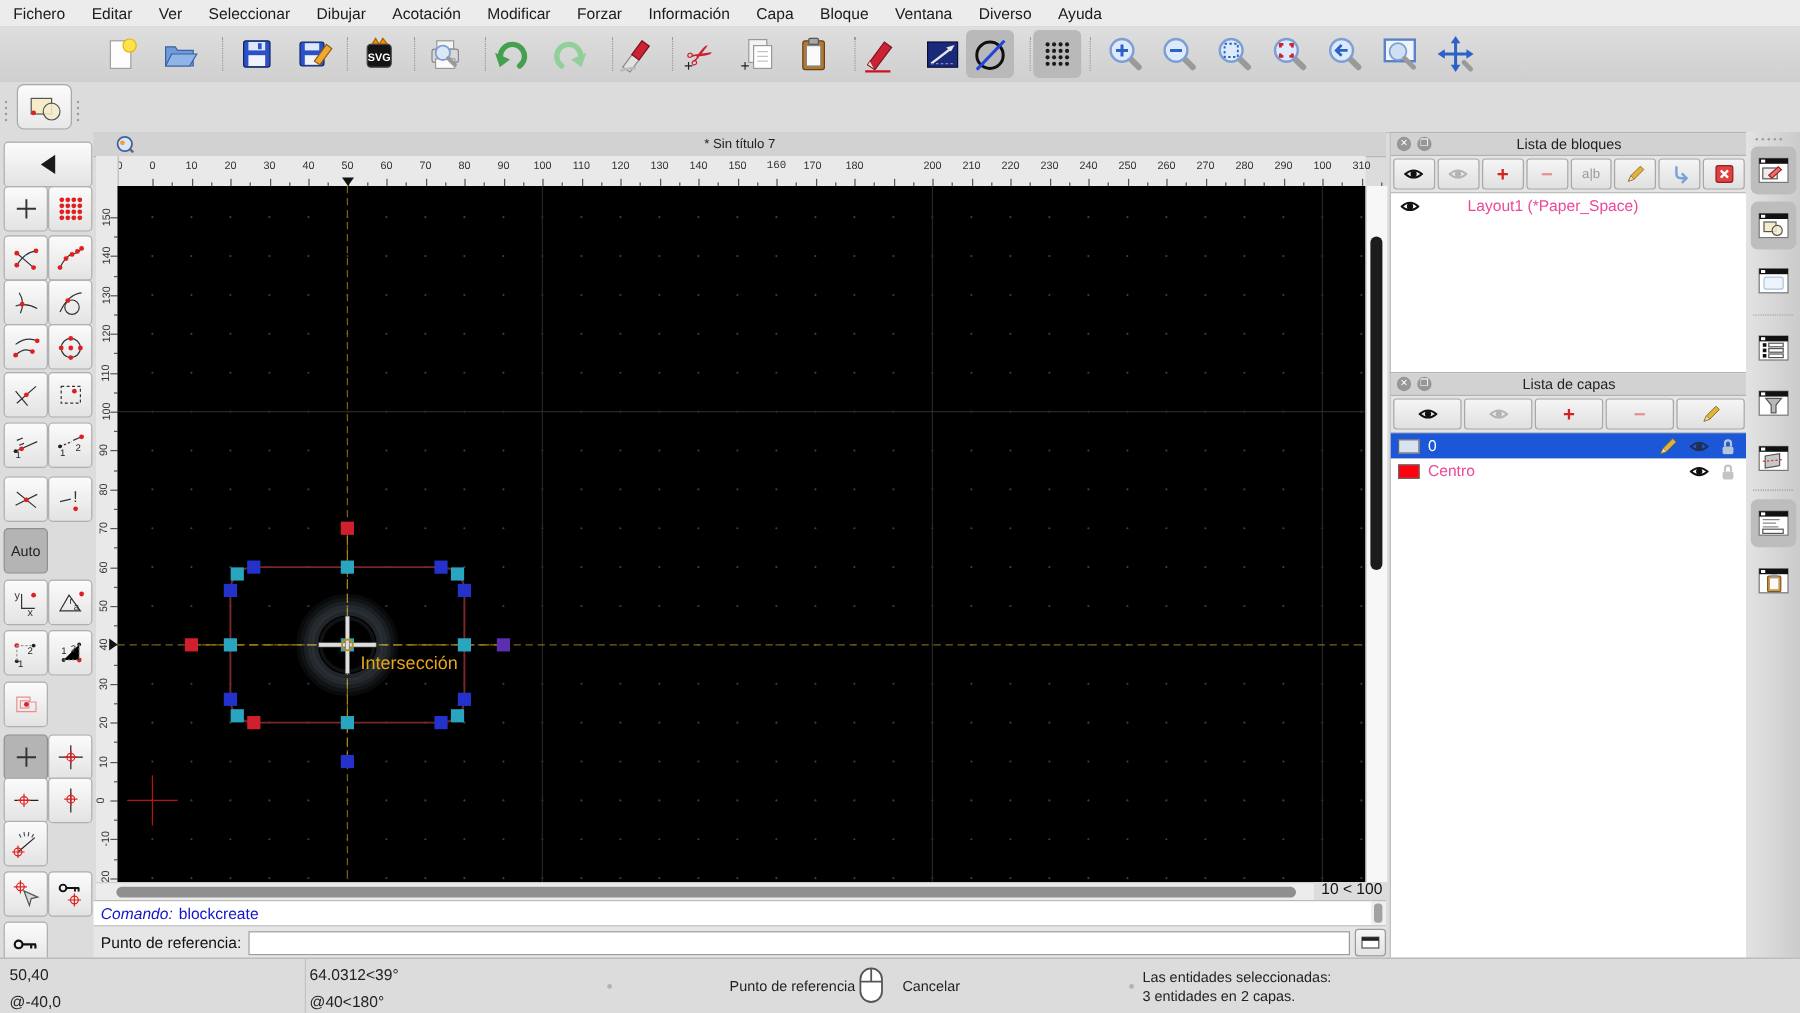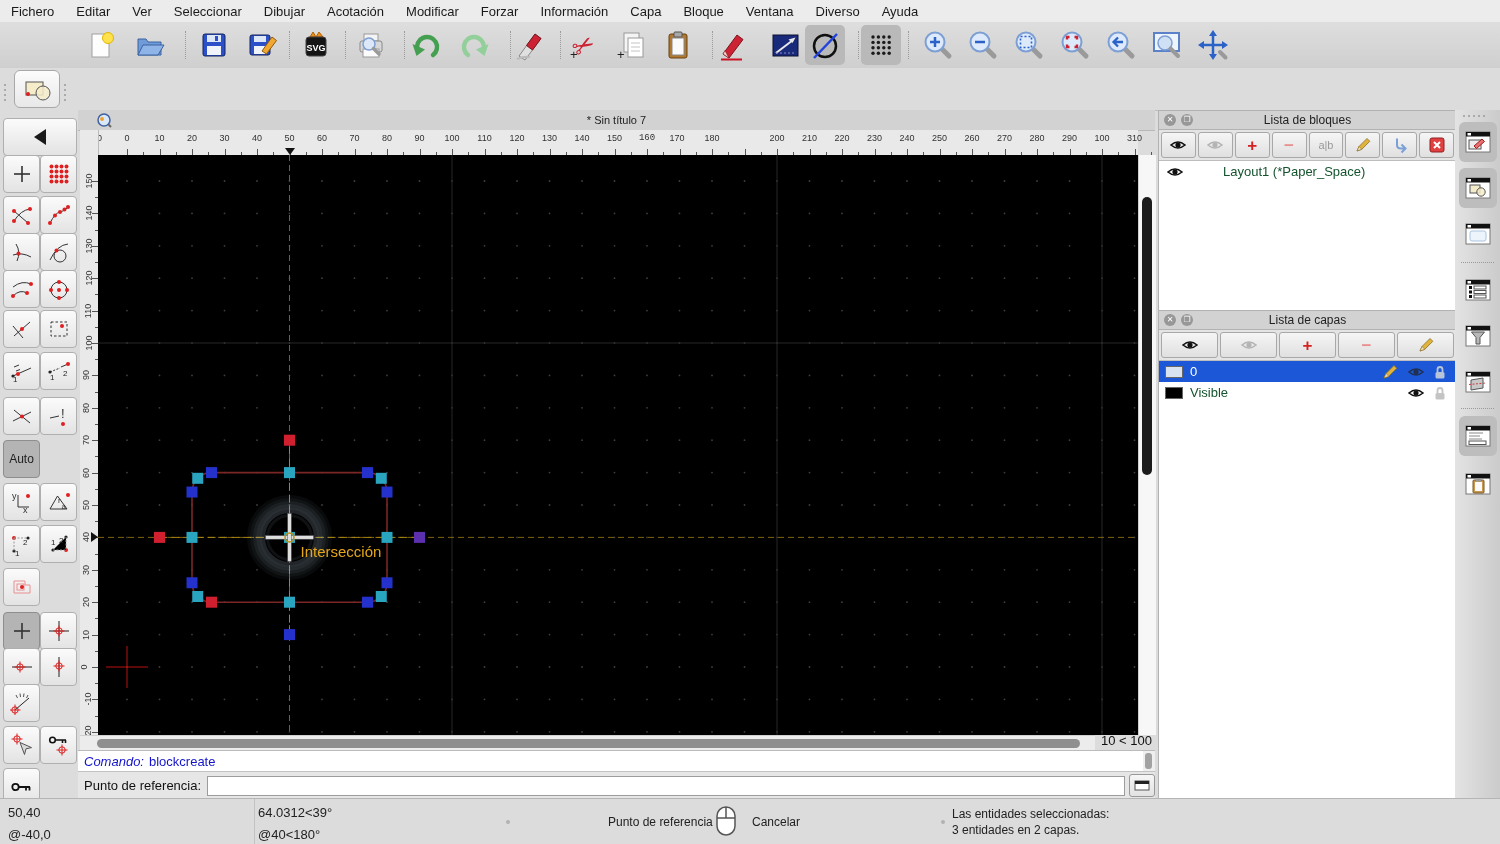--- a/index.html
+++ b/index.html
@@ -59,21 +59,21 @@
   
   .dock{position:absolute;left:1158px;width:297px;background:#fff;border:1px solid #b2b2b2}
   .dock-header{height:18px;background:#d2d2d2;border-bottom:1px solid #b2b2b2;display:flex;align-items:center;
         font-size:12px;color:#222;position:relative}
   .dock-title{position:absolute;left:0;right:0;text-align:center}
   .dock-hbtn{width:12px;height:12px;border-radius:6px;background:#979797;color:#fff;font-size:8px;line-height:12px;
         text-align:center;margin-left:5px;z-index:2}
   .panel-toolbar{display:flex;background:#e4e4e4;border-bottom:1px solid #bdbdbd;padding:1px}
   .pbtn{height:24px;border:1px solid #a8a8a8;background:linear-gradient(#f5f5f5,#e0e0e0);border-radius:3px;
         display:flex;align-items:center;justify-content:center;margin:1px;flex:1}
-  .prow{height:21px;display:flex;align-items:center;font-size:13px;color:#14532d;position:relative}
+  .prow{height:21px;display:flex;align-items:center;font-size:13px;color:#ec4899;position:relative}
   .prow.sel{background:#1c57d7;color:#fff}
   .swatch{width:16px;height:10px;border:1px solid #666;margin-left:6px}
   
   #right-dockbar{left:1455px;top:110px;width:45px;height:688px;background:linear-gradient(90deg,#e3e3e3,#cbcbcb)}
   .dkbtn{position:absolute;left:4px;width:38px;height:40px;border-radius:6px;display:flex;align-items:center;justify-content:center}
   .dkbtn.pressed{background:#bdbdbd}
   .dksep{position:absolute;left:6px;width:33px;border-top:1px dotted #9a9a9a}
   
   #status-bar{left:0;top:798px;width:1500px;height:46px;background:#dcdcdc;border-top:1px solid #b5b5b5;font-size:13px;color:#222}
   .st{position:absolute;white-space:nowrap}
@@ -1509,22 +1509,22 @@
           </svg>
         </span>
         <span style="position: absolute; right: 10px; display: flex;">
           <svg width="12" height="14" viewBox="0 0 12 14" xmlns="http://www.w3.org/2000/svg">
             <path d="M3.5 7 V4.5 a2.5 2.5 0 0 1 5 0 V7" fill="none" stroke="#b8c4d8" stroke-width="1.8"></path>
             <rect x="1.5" y="7" width="9" height="6.5" rx="1.5" fill="#b8c4d8"></rect>
           </svg>
         </span>
       </div>
       <div class="prow">
-        <span class="swatch" style="background: rgb(0, 0, 0);"></span>
-        <span style="margin-left: 7px;">Visible</span>
+        <span class="swatch" style="background: rgb(255, 0, 16);"></span>
+        <span style="margin-left: 7px;">Centro</span>
         <span style="position: absolute; right: 32px; display: flex;">
           <svg width="16" height="12" viewBox="0 0 16 12" xmlns="http://www.w3.org/2000/svg">
             <path d="M1 6 Q8 0 15 6 Q8 12 1 6Z" fill="none" stroke="#111" stroke-width="1.6"></path>
             <circle cx="8" cy="6" r="2.6" fill="#111"></circle>
           </svg>
         </span>
         <span style="position: absolute; right: 10px; display: flex;">
           <svg width="12" height="14" viewBox="0 0 12 14" xmlns="http://www.w3.org/2000/svg">
             <path d="M3.5 7 V4.5 a2.5 2.5 0 0 1 5 0 V7" fill="none" stroke="#c4c4c4" stroke-width="1.8"></path>
             <rect x="1.5" y="7" width="9" height="6.5" rx="1.5" fill="#c4c4c4"></rect>

